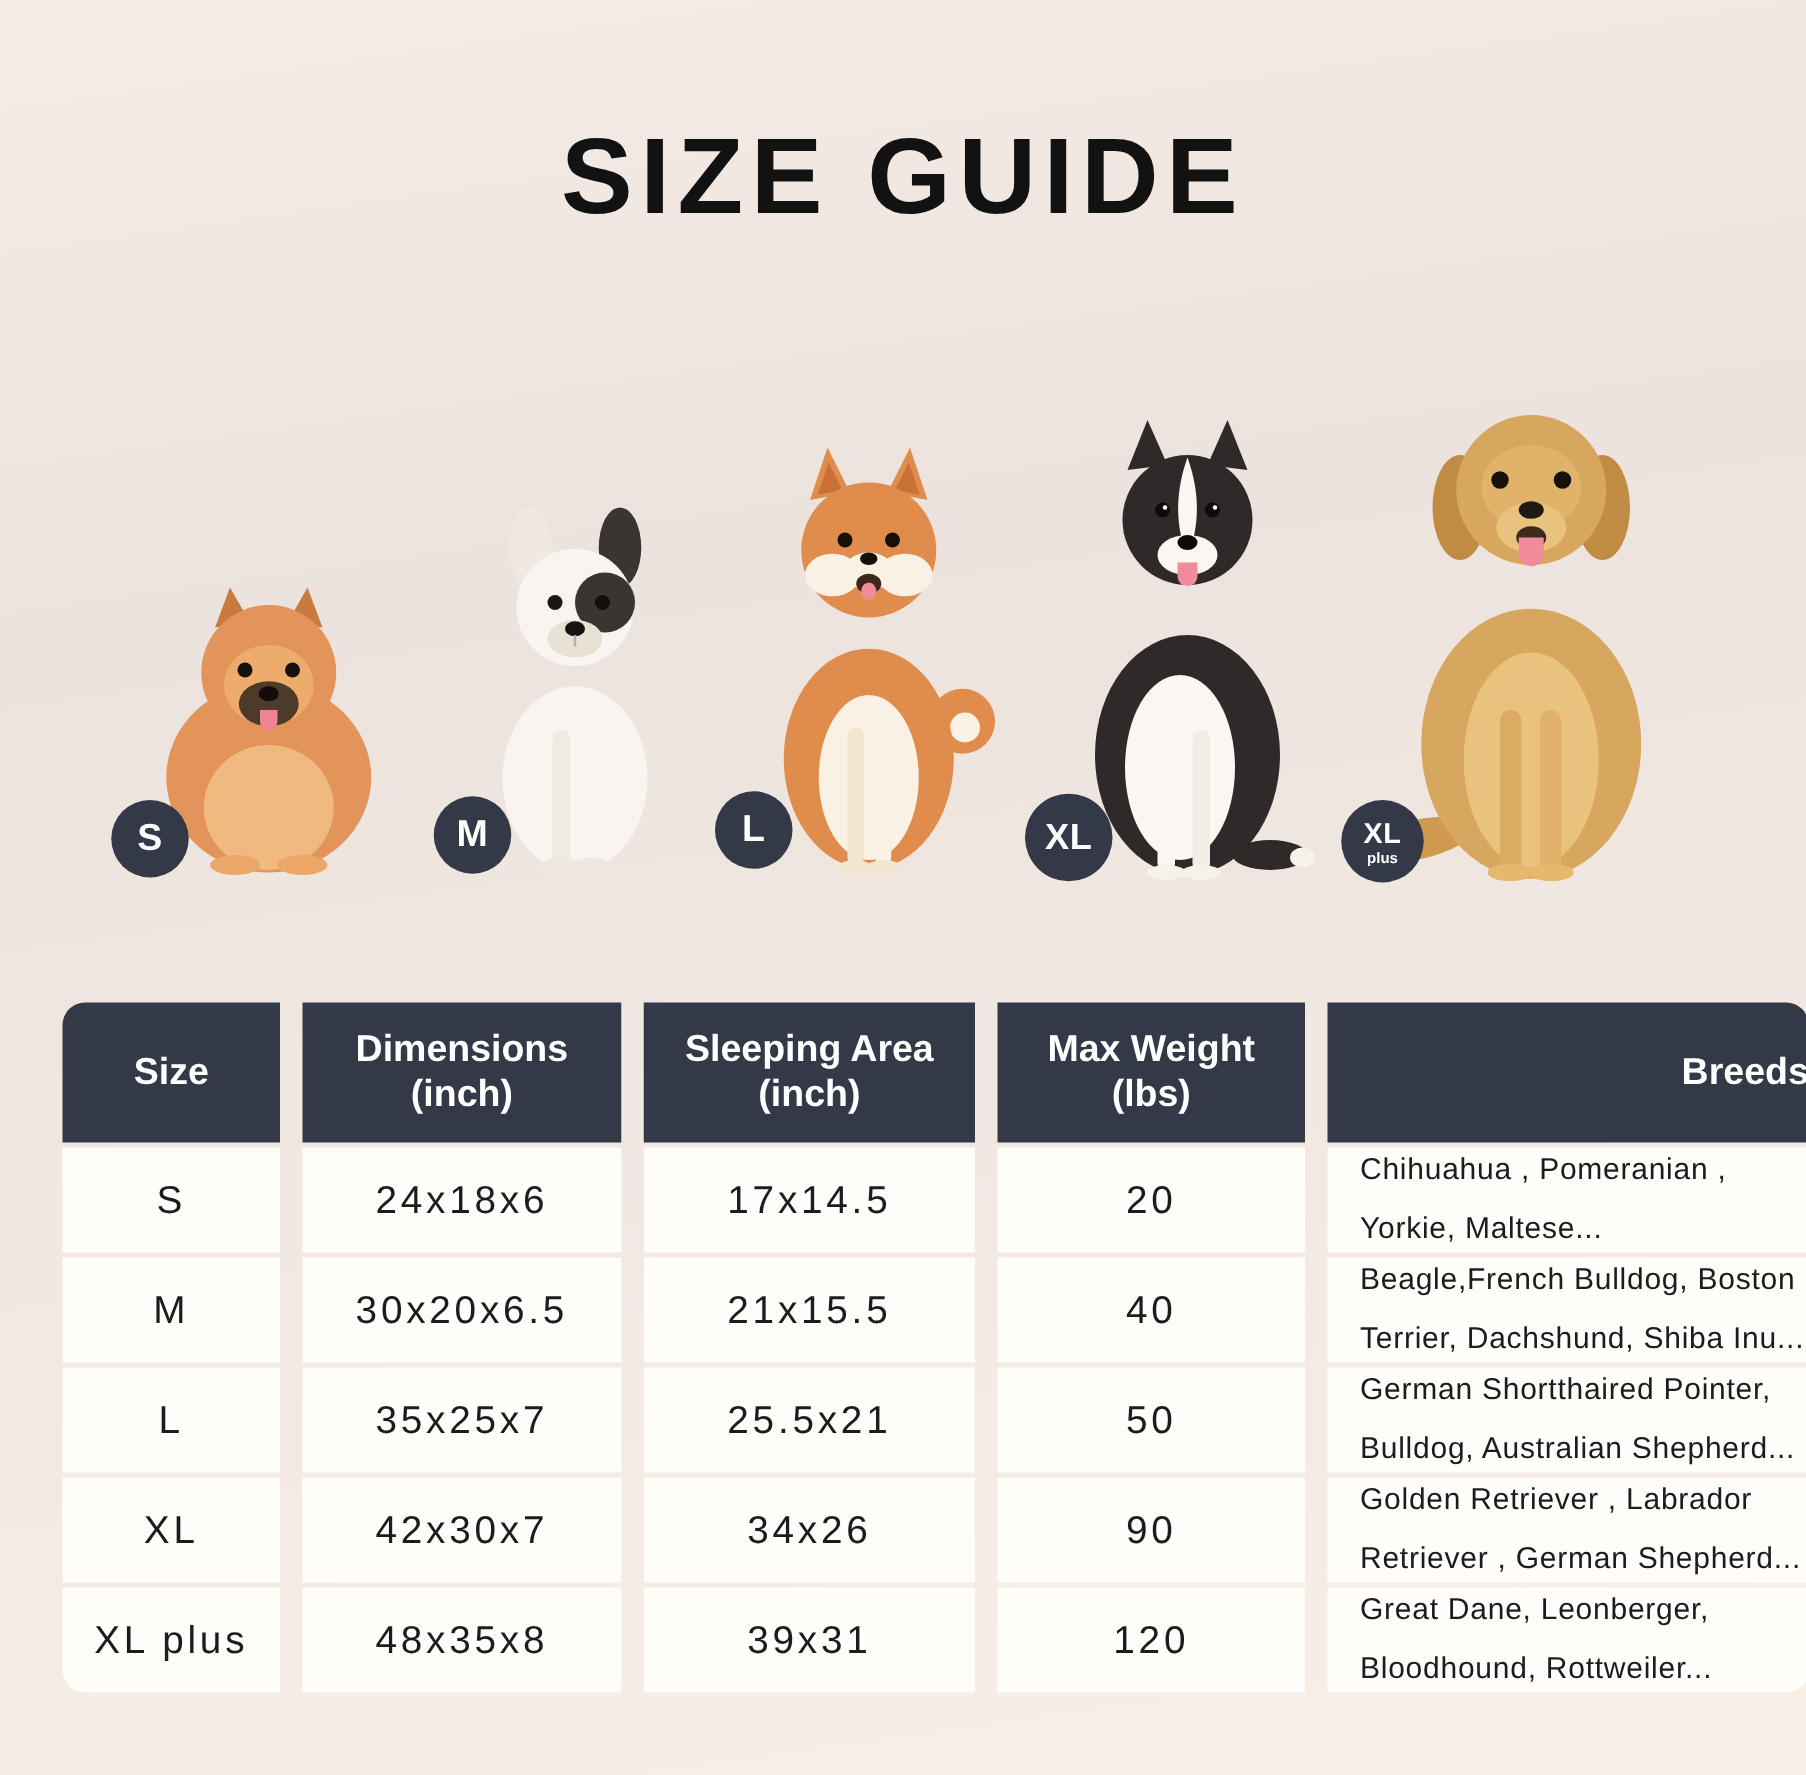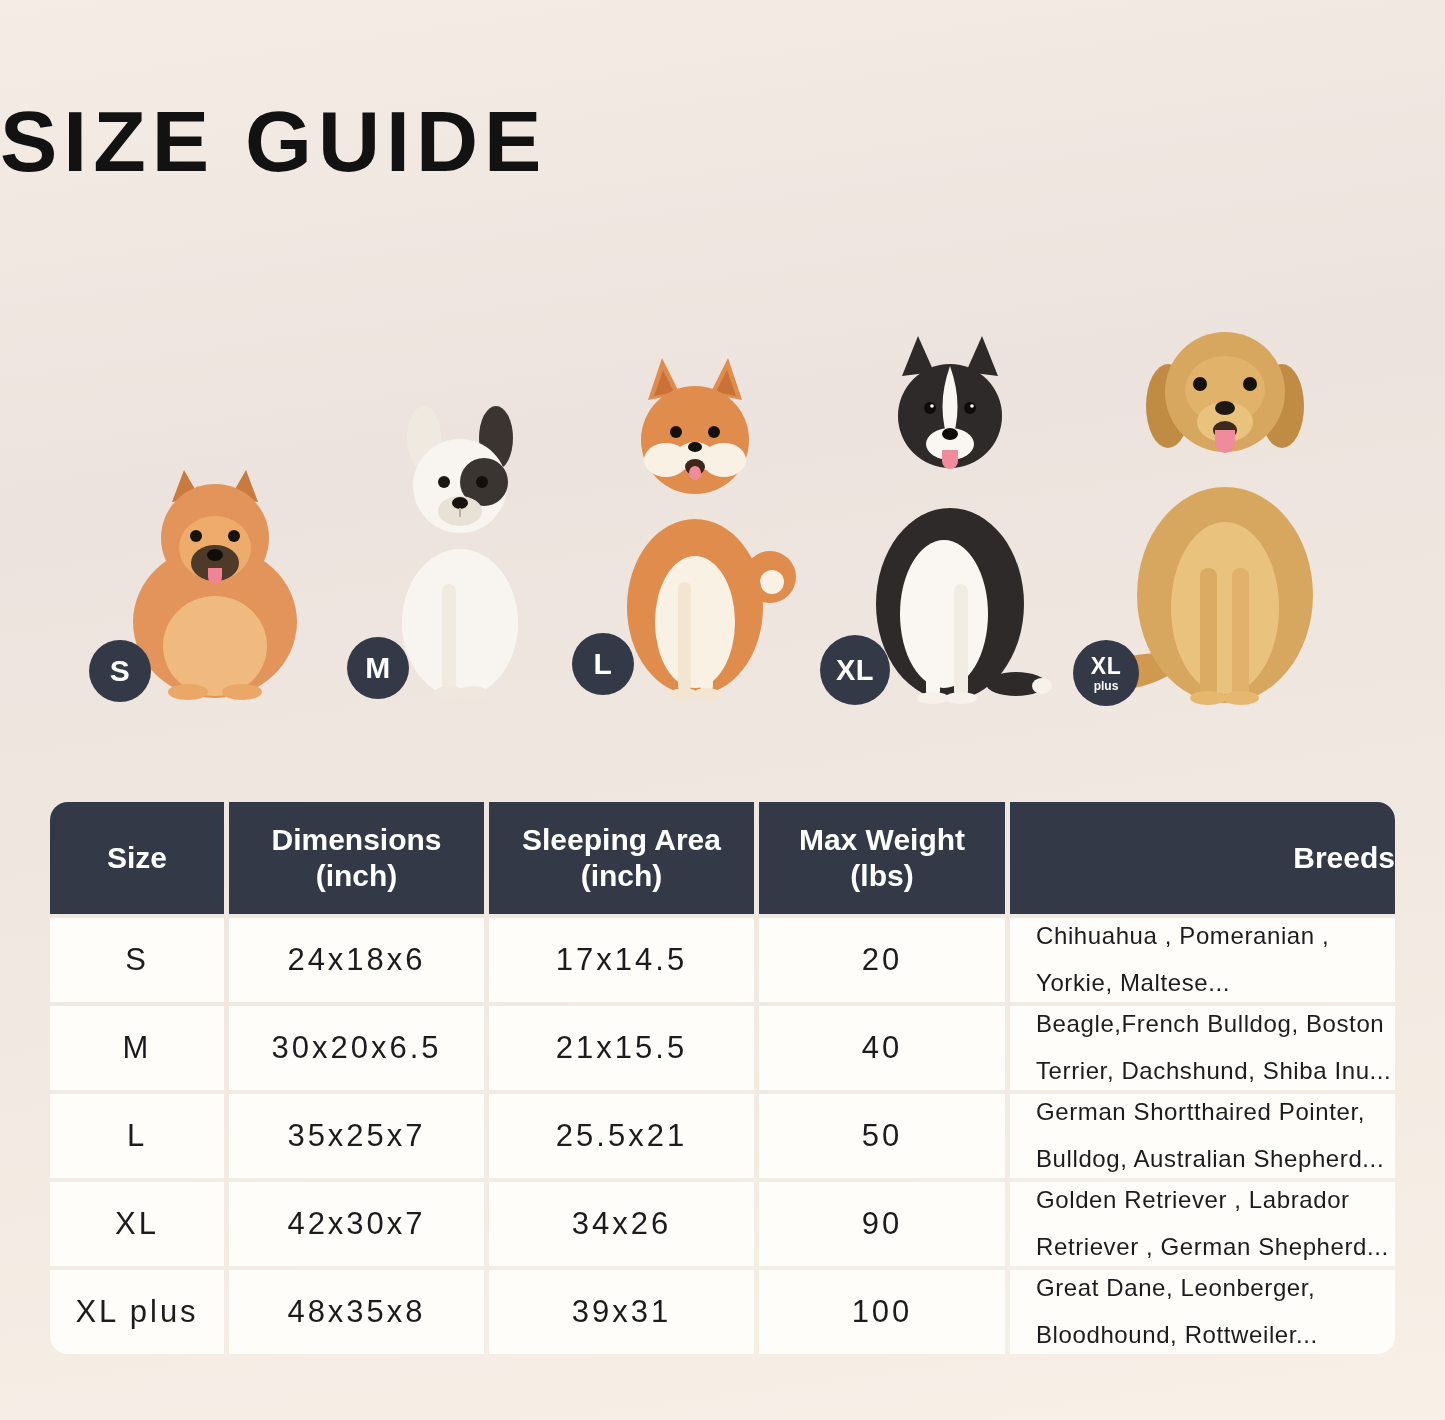--- a/index.html
+++ b/index.html
@@ -5,21 +5,21 @@
   html,body{margin:0;padding:0;}
   .canvas{
     position:relative;
     width:1445px;height:1420px;
     overflow:hidden;
     font-family:"Liberation Sans", sans-serif;
     background:linear-gradient(172deg,#f5ece5 0%,#ece3de 32%,#f1e8e1 62%,#f8f0e7 100%);
   }
   .page-title{
     position:absolute;top:92px;left:0;width:100%;
-    text-align:left;
+    text-align:center;
     font-size:86px;font-weight:bold;letter-spacing:6px;
     color:#121212;
   }
   
   .dog-figure{position:absolute;}
   .dog-figure svg{display:block;width:100%;height:100%;}
   .badge{
     position:absolute;
     border-radius:50%;
     background:#333947;
@@ -31,21 +31,21 @@
   .badge .badge-main{font-size:30px;letter-spacing:0.5px;}
   .badge.badge-xl .badge-main{font-size:29px;}
   .badge.badge-xlplus .badge-main{font-size:23px;}
   .badge .badge-sub{font-size:12px;font-weight:bold;margin-top:2px;}
   
   .size-table{
     position:absolute;left:50px;top:802px;width:1155px;
     display:grid;
     grid-template-columns:174px 255px 265px 246px 385px;
     grid-template-rows:112px 84px 84px 84px 84px 84px;
-    gap:4px 5px;
+    gap:4px 18px;
   }
   .th{
     background:#333947;color:#ffffff;
     display:flex;flex-direction:column;align-items:center;justify-content:center;
     font-size:30px;font-weight:bold;line-height:1.2;
     text-align:center;
   }
   .th.first{border-top-left-radius:18px;}
   .th.last{border-top-right-radius:18px;align-items:flex-end;}
   .td{
@@ -243,19 +243,19 @@
 
     <div class="td size-cell">XL</div>
     <div class="td">42x30x7</div>
     <div class="td">34x26</div>
     <div class="td">90</div>
     <div class="td breeds-cell">Golden Retriever , Labrador Retriever , German Shepherd...</div>
 
     <div class="td size-cell corner-bl">XL plus</div>
     <div class="td">48x35x8</div>
     <div class="td">39x31</div>
-    <div class="td">100</div>
+    <div class="td">120</div>
     <div class="td breeds-cell corner-br">Great Dane, Leonberger, Bloodhound, Rottweiler...</div>
 
   </div>
 
 
 </div>
 
 </body></html>

